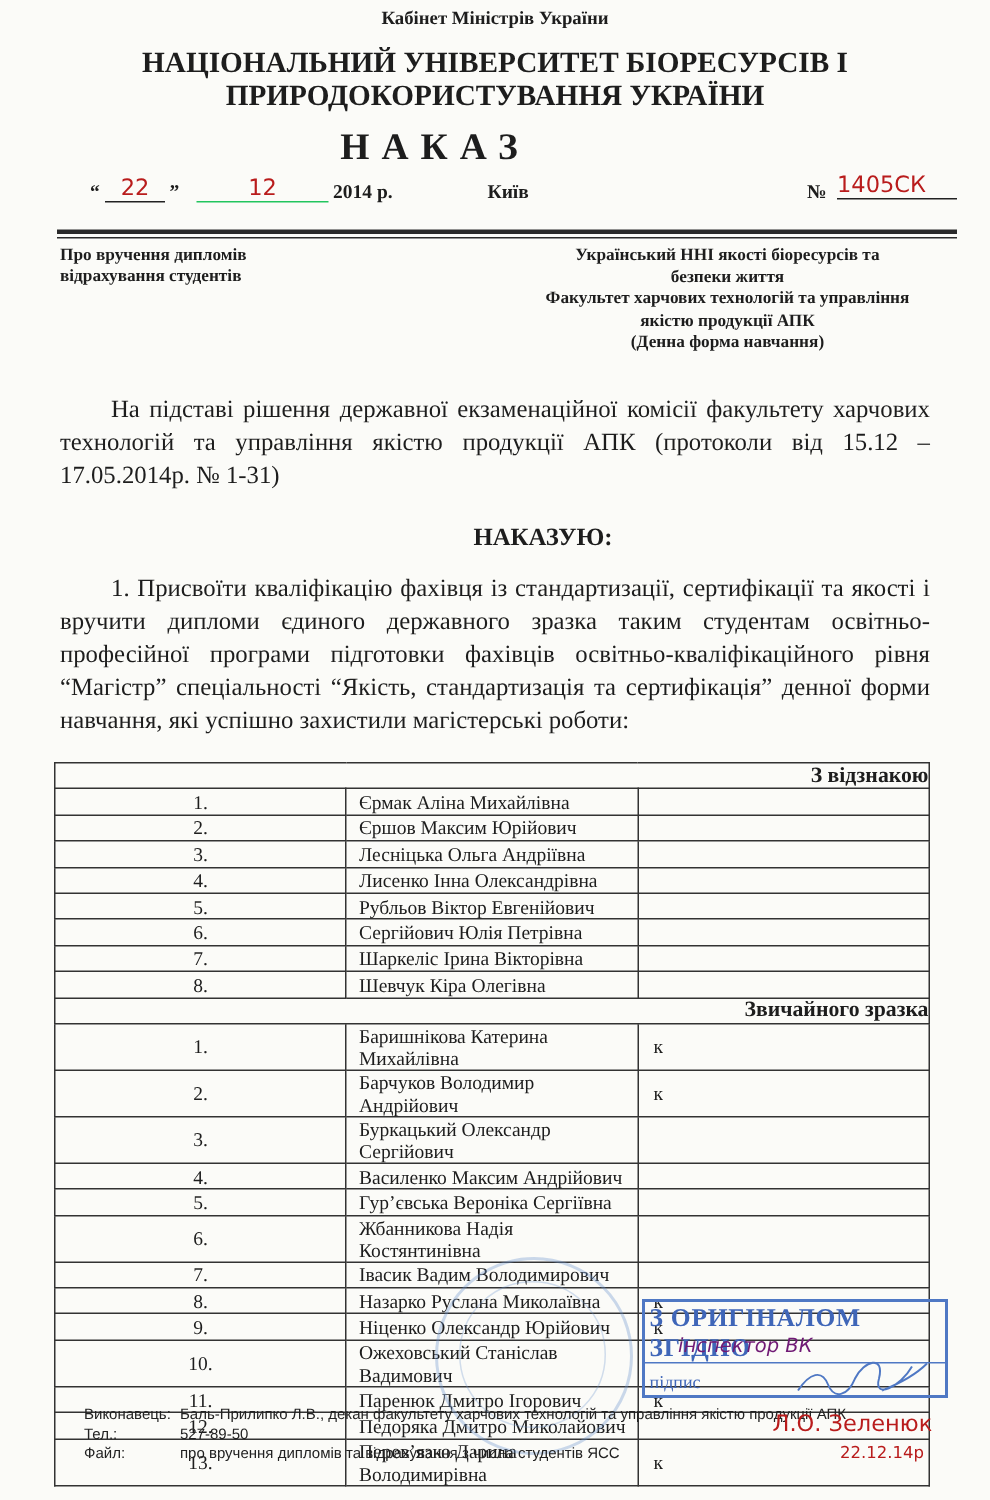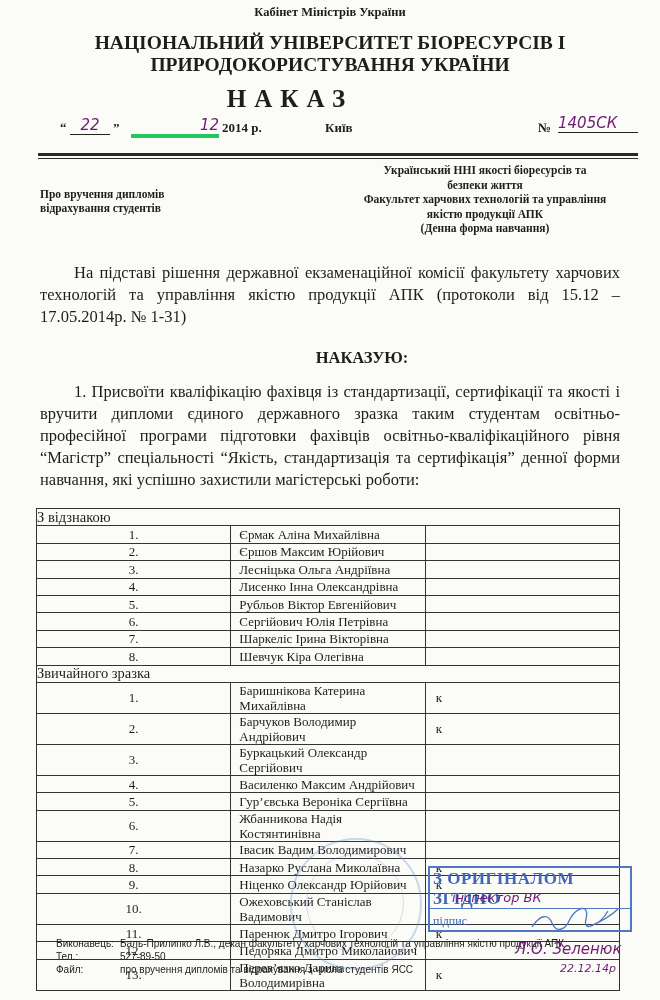--- a/index.html
+++ b/index.html
@@ -10,50 +10,50 @@
     font-family: "Liberation Serif", serif;
     position: relative;
   }
   .abs { position: absolute; }
   .center { text-align: center; }
 
   #cabinet { left: 0; width: 660px; top: 5px; font-size: 12.5px; font-weight: bold; }
   #univ { left: 0; width: 660px; top: 32px; font-size: 19.5px; font-weight: bold; line-height: 22px; }
   #nakaz { left: 0; width: 580px; top: 85px; font-size: 25px; font-weight: bold; letter-spacing: 8px; }
 
-  .hand { font-family: "DejaVu Sans", sans-serif; font-style: italic; color: #701a75; font-size: 15px; }
+  .hand { font-family: "DejaVu Sans", sans-serif; color: #b91c1c; font-size: 15px; }
   #date-row { top: 117px; left: 60px; height: 24px; width: 580px; font-size: 13px; }
   #q1 { left: 0; top: 3px; font-weight: bold; }
   #day { left: 10px; top: -1px; width: 40px; border-bottom: 1px solid #222; text-align: center; }
   #q2 { left: 53px; top: 3px; font-weight: bold; }
-  #month { left: 71px; top: -1px; width: 88px; border-bottom: 4px solid #22c55e; text-align: right; }
+  #month { left: 71px; top: -1px; width: 88px; border-bottom: 1px solid #22c55e; text-align: center; }
   #year { left: 162px; top: 3px; font-weight: bold; }
   #city { left: 265px; top: 3px; font-weight: bold; }
   #numlabel { left: 478px; top: 3px; font-weight: bold; }
   #numval { left: 498px; top: -3px; width: 80px; border-bottom: 1px solid #222; text-align: left; }
 
   #rule1 { left: 38px; width: 600px; top: 153px; height: 3px; background: #2a2a2a; }
   #rule2 { left: 38px; width: 600px; top: 158px; height: 1px; background: #2a2a2a; }
 
-  #subject { left: 40px; top: 163px; font-size: 11.5px; font-weight: bold; line-height: 14px; margin-top: 24px; }
+  #subject { left: 40px; top: 163px; font-size: 11.5px; font-weight: bold; line-height: 14px; }
   #dept { left: 330px; width: 310px; top: 163px; font-size: 11.5px; font-weight: bold; line-height: 14.5px; text-align: center; }
 
   #basis { left: 40px; width: 580px; top: 262px; font-size: 16.5px; line-height: 22px; text-align: justify; text-indent: 34px; }
   #order-head { left: 0; width: 660px; top: 348px; font-size: 16.5px; font-weight: bold; padding-left: 32px; }
   #item1 { left: 40px; width: 580px; top: 381px; font-size: 16.5px; line-height: 22px; text-align: justify; text-indent: 34px; }
 
   table#students {
     position: absolute; left: 36px; top: 508px; width: 584px;
     border-collapse: collapse; font-size: 13px; table-layout: fixed;
   }
   #students td { border: 1px solid #333; height: 16.4px; padding: 0; line-height: 15px; }
   #students td.n { text-align: center; width: 68px; }
   #students td.nm { padding-left: 8px; width: 352px; }
   #students td.m { padding-left: 10px; }
-  #students td.sec { text-align: left; font-weight: normal; font-size: 14.5px; }
+  #students td.sec { text-align: right; font-weight: bold; font-size: 14.5px; }
 
   #footer { left: 56px; top: 937px; font-family: "Liberation Sans", sans-serif; font-size: 10px; line-height: 13px; color: #222; }
   #footer .lbl { display: inline-block; width: 64px; }
 
   
   #round-stamp { left: 290px; top: 838px; width: 128px; height: 128px; border-radius: 50%; border: 2px solid rgba(110,150,205,0.35); }
   #round-stamp .inner { position:absolute; left: 14px; top: 14px; width: 96px; height: 96px; border-radius: 50%; border: 1px solid rgba(110,150,205,0.3); }
   #round-stamp .txt { position:absolute; left: 0; width: 128px; top: 44px; text-align:center; color: rgba(110,150,205,0.4); font-family: "Liberation Sans", sans-serif; font-weight: bold; font-size: 14px; line-height: 16px; }
 
   #copy-stamp { left: 428px; top: 866px; width: 200px; height: 62px; border: 2px solid #4f78c4; color: #3f66b8; }

